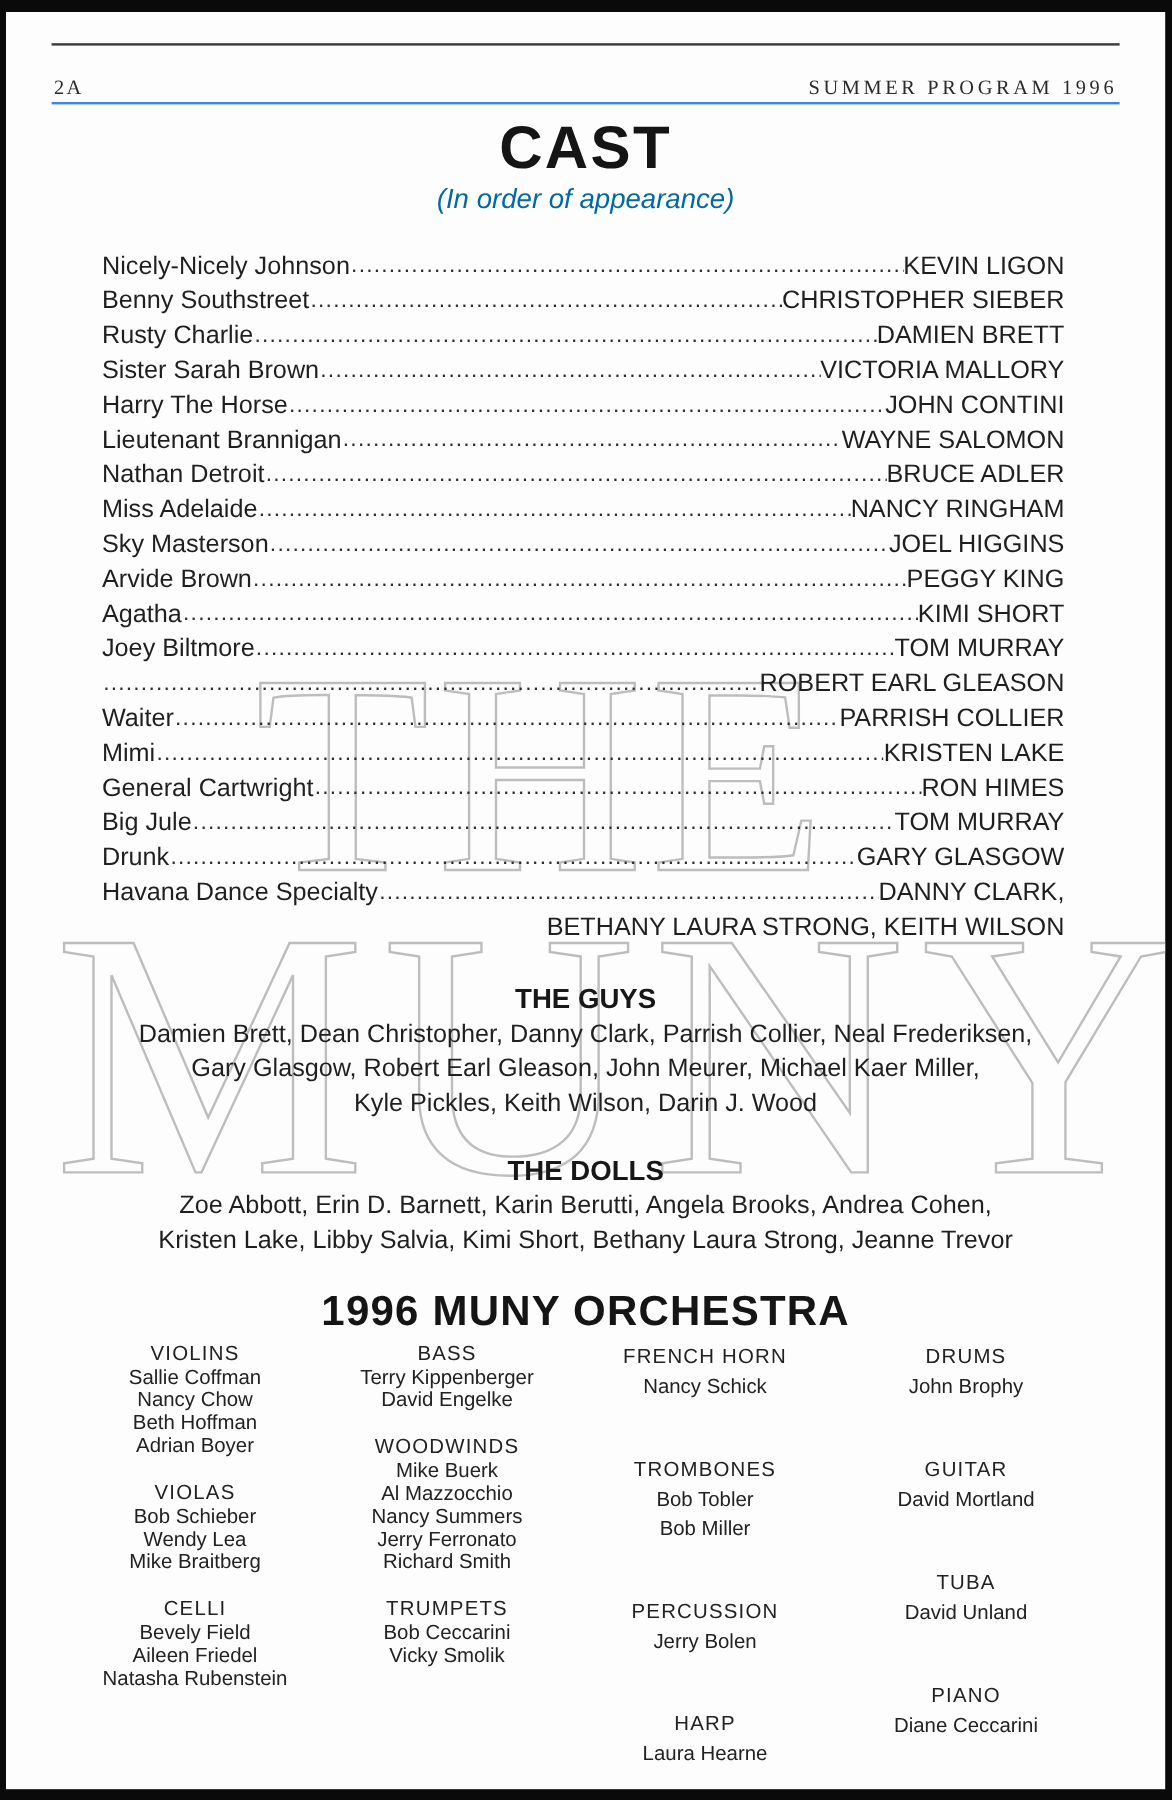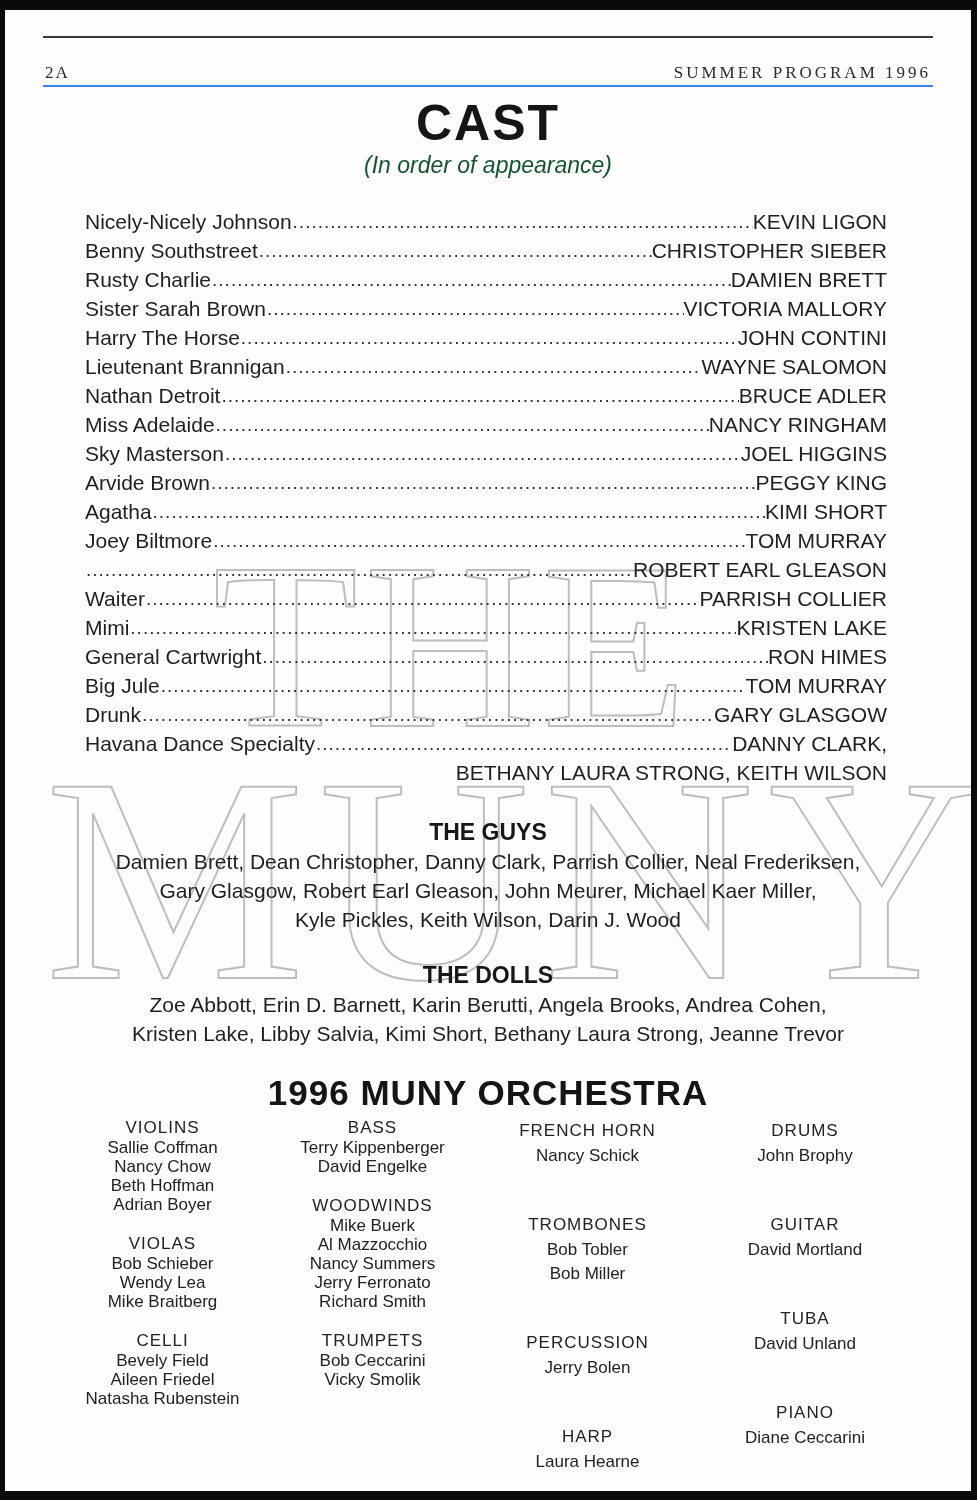--- a/index.html
+++ b/index.html
@@ -70,21 +70,21 @@
     letter-spacing: 2px;
     line-height: 52px;
     color: #151515;
   }
   .cast-subtitle {
     margin-top: 2px;
     text-align: center;
     font-style: italic;
     font-size: 23px;
     line-height: 28px;
-    color: #14532d;
+    color: #0369a1;
   }
   
   .cast-list { margin: 28px 84px 0 80px; }
   .cast-row {
     display: flex;
     align-items: flex-end;
     line-height: 29px;
     font-size: 21px;
     color: #1f1f1f;
   }

